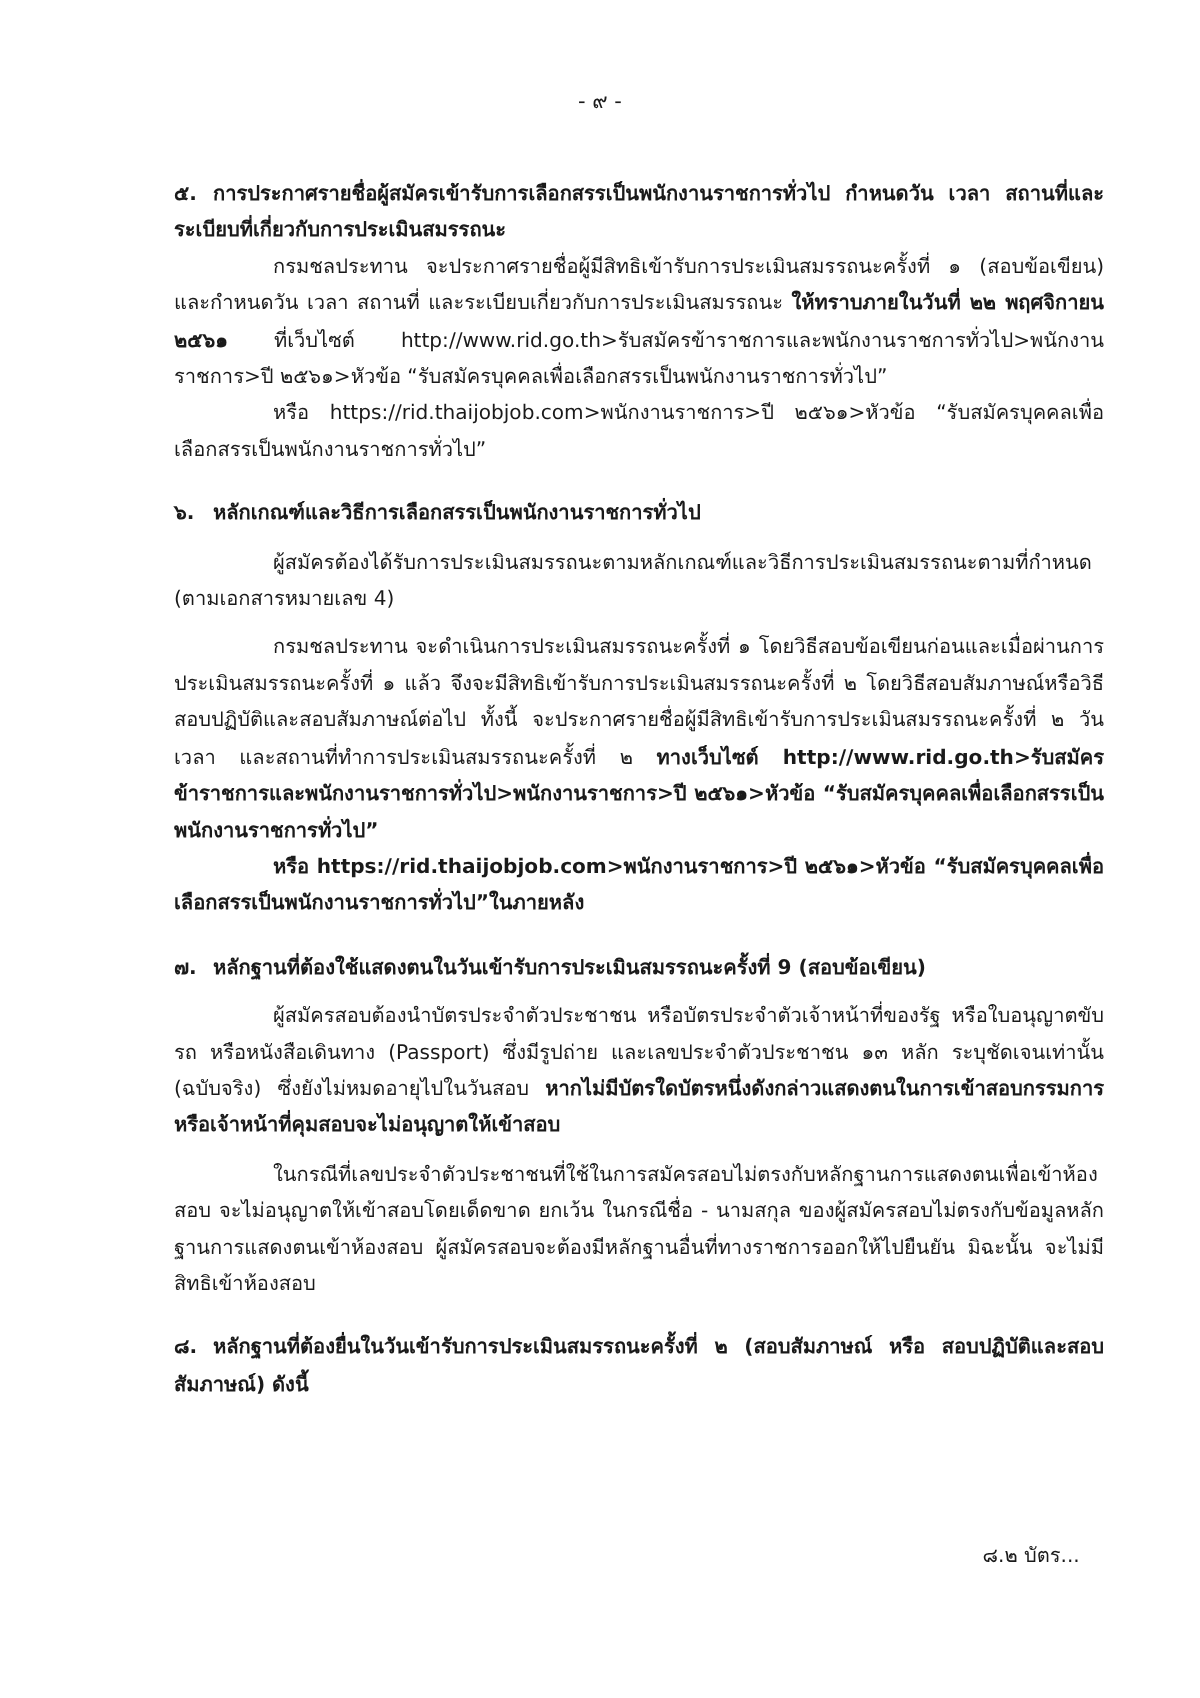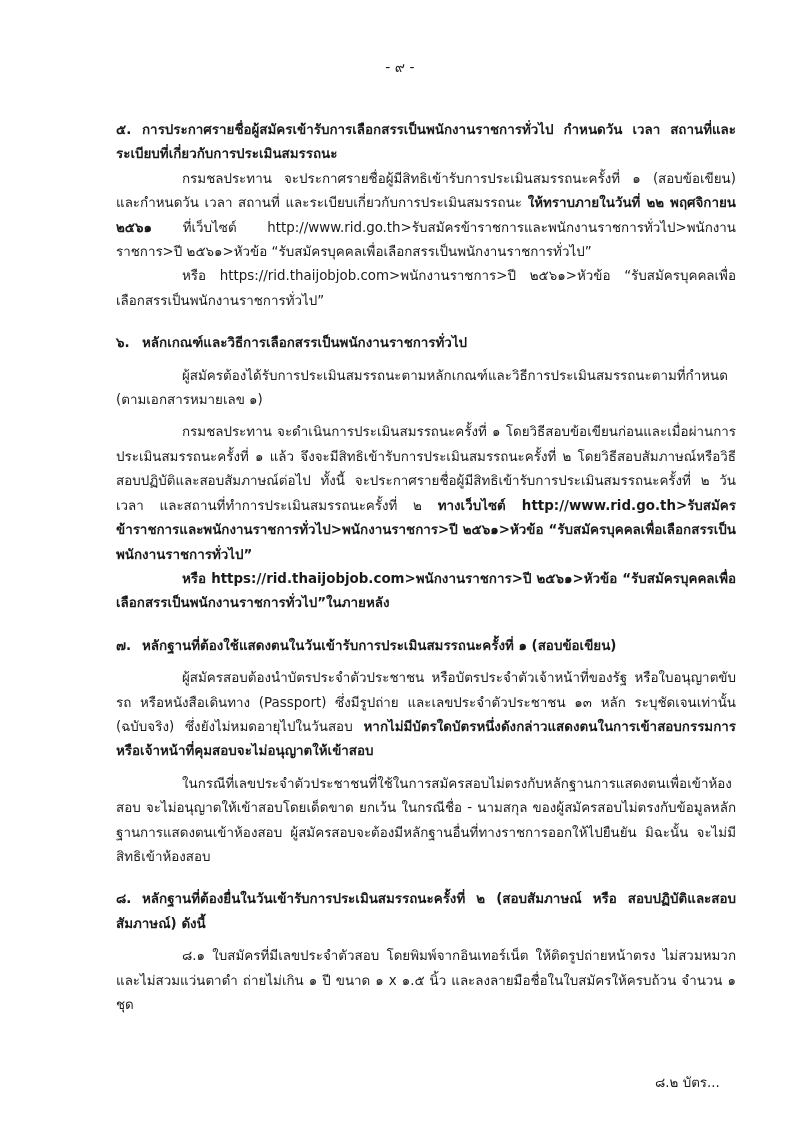--- a/index.html
+++ b/index.html
@@ -55,21 +55,20 @@
     .para .b {
       font-weight: bold;
     }
     .gap-sm { height: 8px; }
     .gap-md { height: 18px; }
     .footer-next {
       position: absolute;
       top: 1026px;
       left: 655px;
       font-size: 13.4px;
-      margin-top: 46px;
     }
   </style>
 </head>
 <body>
 
 <div class="page-number">- ๙ -</div>
 
 <div class="content">
 
   <div class="section">
@@ -80,42 +79,41 @@
     <p class="para"><span>หรือ https://rid.thaijobjob.com&gt;พนักงานราชการ&gt;ปี ๒๕๖๑&gt;หัวข้อ “รับสมัครบุคคลเพื่อเลือกสรรเป็นพนักงานราชการทั่วไป”</span></p>
   </div>
 
   <div class="gap-md"></div>
 
   <div class="section">
     <p class="heading">
       <span class="num">๖.</span><span class="u">หลักเกณฑ์และวิธีการเลือกสรรเป็นพนักงานราชการทั่วไป</span>
     </p>
     <div class="gap-sm"></div>
-    <p class="para"><span>ผู้สมัครต้องได้รับการประเมินสมรรถนะตามหลักเกณฑ์และวิธีการประเมินสมรรถนะตามที่กำหนด (ตามเอกสารหมายเลข ๑)</span></p>
+    <p class="para"><span>ผู้สมัครต้องได้รับการประเมินสมรรถนะตามหลักเกณฑ์และวิธีการประเมินสมรรถนะตามที่กำหนด (ตามเอกสารหมายเลข 4)</span></p>
     <div class="gap-sm"></div>
     <p class="para"><span>กรมชลประทาน จะดำเนินการประเมินสมรรถนะครั้งที่ ๑ โดยวิธีสอบข้อเขียนก่อนและเมื่อผ่านการประเมินสมรรถนะครั้งที่ ๑ แล้ว จึงจะมีสิทธิเข้ารับการประเมินสมรรถนะครั้งที่ ๒ โดยวิธีสอบสัมภาษณ์หรือวิธีสอบปฏิบัติและสอบสัมภาษณ์ต่อไป ทั้งนี้ จะประกาศรายชื่อผู้มีสิทธิเข้ารับการประเมินสมรรถนะครั้งที่ ๒ วัน เวลา และสถานที่ทำการประเมินสมรรถนะครั้งที่ ๒ </span><span class="b">ทางเว็บไซต์ http://www.rid.go.th&gt;รับสมัครข้าราชการและพนักงานราชการทั่วไป&gt;พนักงานราชการ&gt;ปี ๒๕๖๑&gt;หัวข้อ “รับสมัครบุคคลเพื่อเลือกสรรเป็นพนักงานราชการทั่วไป”</span></p>
     <p class="para"><span class="b">หรือ https://rid.thaijobjob.com&gt;พนักงานราชการ&gt;ปี ๒๕๖๑&gt;หัวข้อ “รับสมัครบุคคลเพื่อเลือกสรรเป็นพนักงานราชการทั่วไป”ในภายหลัง</span></p>
   </div>
 
   <div class="gap-md"></div>
 
   <div class="section">
     <p class="heading">
-      <span class="num">๗.</span><span class="u">หลักฐานที่ต้องใช้แสดงตนในวันเข้ารับการประเมินสมรรถนะครั้งที่ ๑</span><span class="plain"> (สอบข้อเขียน)</span>
+      <span class="num">๗.</span><span class="u">หลักฐานที่ต้องใช้แสดงตนในวันเข้ารับการประเมินสมรรถนะครั้งที่ 9</span><span class="plain"> (สอบข้อเขียน)</span>
     </p>
     <div class="gap-sm"></div>
     <p class="para"><span>ผู้สมัครสอบต้องนำบัตรประจำตัวประชาชน หรือบัตรประจำตัวเจ้าหน้าที่ของรัฐ หรือใบอนุญาตขับรถ หรือหนังสือเดินทาง (Passport) ซึ่งมีรูปถ่าย และเลขประจำตัวประชาชน ๑๓ หลัก ระบุชัดเจนเท่านั้น (ฉบับจริง) ซึ่งยังไม่หมดอายุไปในวันสอบ </span><span class="b">หากไม่มีบัตรใดบัตรหนึ่งดังกล่าวแสดงตนในการเข้าสอบกรรมการหรือเจ้าหน้าที่คุมสอบจะไม่อนุญาตให้เข้าสอบ</span></p>
     <div class="gap-sm"></div>
     <p class="para"><span>ในกรณีที่เลขประจำตัวประชาชนที่ใช้ในการสมัครสอบไม่ตรงกับหลักฐานการแสดงตนเพื่อเข้าห้องสอบ จะไม่อนุญาตให้เข้าสอบโดยเด็ดขาด ยกเว้น ในกรณีชื่อ -  นามสกุล ของผู้สมัครสอบไม่ตรงกับข้อมูลหลักฐานการแสดงตนเข้าห้องสอบ ผู้สมัครสอบจะต้องมีหลักฐานอื่นที่ทางราชการออกให้ไปยืนยัน มิฉะนั้น จะไม่มีสิทธิเข้าห้องสอบ</span></p>
   </div>
 
   <div class="gap-md"></div>
 
   <div class="section">
     <p class="heading">
       <span class="num">๘.</span><span class="u">หลักฐานที่ต้องยื่นในวันเข้ารับการประเมินสมรรถนะครั้งที่ ๒ (สอบสัมภาษณ์ หรือ สอบปฏิบัติและสอบสัมภาษณ์)</span><span class="plain"> ดังนี้</span>
     </p>
     <div class="gap-sm"></div>
-    <p class="para"><span>๘.๑ ใบสมัครที่มีเลขประจำตัวสอบ โดยพิมพ์จากอินเทอร์เน็ต ให้ติดรูปถ่ายหน้าตรง ไม่สวมหมวก และไม่สวมแว่นตาดำ ถ่ายไม่เกิน ๑ ปี ขนาด ๑ x ๑.๕ นิ้ว และลงลายมือชื่อในใบสมัครให้ครบถ้วน จำนวน ๑ ชุด</span></p>
   </div>
 </div>
 
 <div class="footer-next">๘.๒  บัตร...</div>
 
 </body></html>

